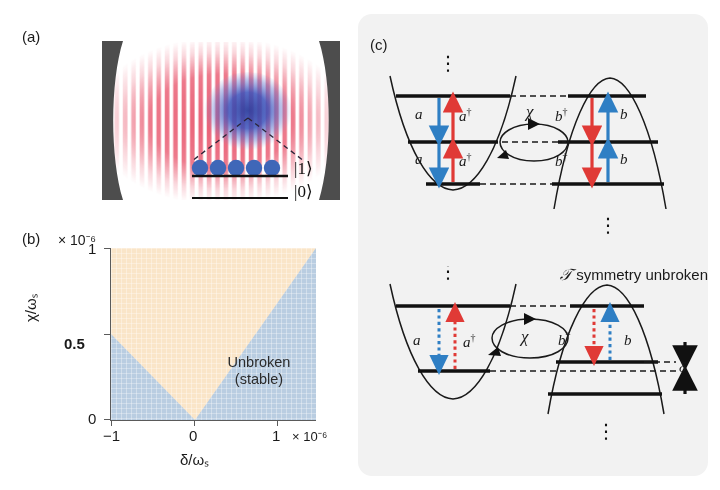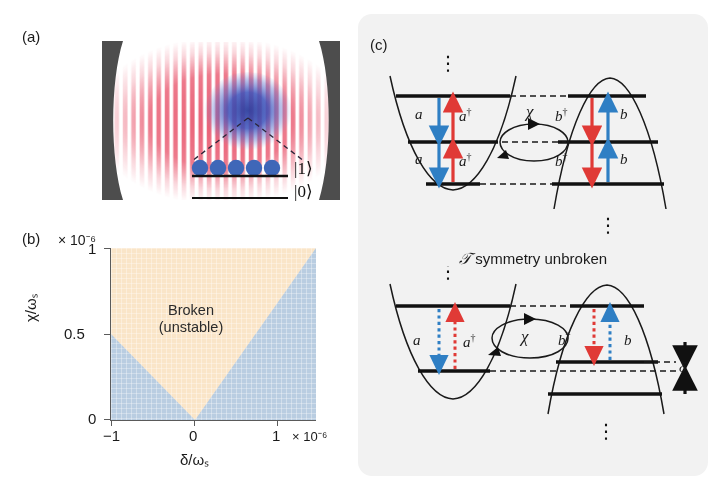--- a/index.html
+++ b/index.html
@@ -210,37 +210,37 @@
     <div class="panel-label" id="panel-b-exp">× 10⁻⁶</div>
   </div>
 
   <div class="plotbox">
     <svg width="205" height="172" viewBox="0 0 205 172" style="position:absolute; left:0; top:0;">
 
       <polygon points="84,172 0,86 0,0 205,0 205,0" fill="#fae5c8"></polygon>
     </svg>
     <div class="plot-grid"></div>
 
-    <div class="region-label" style="left:22px; top:54px; width:116px;">
-      <span>Broken</span><br>
-      <span>(unstable)</span>
+
+    <div class="region-label" style="left:92px; top:106px; width:112px;">
+      <span>Unbroken</span><br>
+      <span>(stable)</span>
     </div>
-
   </div>
 
   <div class="tick-mark" style="left:104px; top:248px; width:6px; height:1px;"></div>
   <div class="tick-mark" style="left:104px; top:334px; width:6px; height:1px;"></div>
   <div class="tick-mark" style="left:104px; top:419px; width:6px; height:1px;"></div>
 
   <div class="tick-mark" style="left:111px; top:421px; width:1px; height:5px;"></div>
   <div class="tick-mark" style="left:194px; top:421px; width:1px; height:5px;"></div>
   <div class="tick-mark" style="left:277px; top:421px; width:1px; height:5px;"></div>
 
   <div class="tick-label" style="left:88px; top:240px;">1</div>
-  <div class="tick-label" style="left:64px; top:325px;">0.5</div>
+  <div class="tick-label" style="left:64px; top:335px;font-weight:bold;">0.5</div>
   <div class="tick-label" style="left:88px; top:410px;">0</div>
 
   <div class="tick-label" style="left:103px; top:427px;">−1</div>
   <div class="tick-label" style="left:189px; top:427px;">0</div>
   <div class="tick-label" style="left:272px; top:427px;">1</div>
 
   <div class="tick-label" style="left:292px; top:427px; font-size:13px;">× 10⁻⁶</div>
 
   <div class="axis-title" style="left:180px; top:449px;">δ/ωₛ</div>
 
@@ -310,21 +310,21 @@
     <div class="op-label" style="left:57px; top:137px;">a</div>
     <div class="op-label" style="left:101px; top:137px;">a<sup>†</sup></div>
 
     <div class="op-label" style="left:197px; top:92px;">b<sup>†</sup></div>
     <div class="op-label" style="left:262px; top:92px;">b</div>
     <div class="op-label" style="left:197px; top:137px;">b<sup>†</sup></div>
     <div class="op-label" style="left:262px; top:137px;">b</div>
 
     <div class="chi-label" style="left:168px; top:88px;">χ</div>
 
-    <div class="c-title" style="top:236px;">
+    <div class="c-title" style="top:252px;text-align:right;">
       <span class="tsym">𝒯</span><span> symmetry unbroken</span>
     </div>
 
     <svg class="abs" style="left:0; top:252px;" width="350" height="200" viewBox="0 0 350 200">
       <defs>
         <marker id="uh-blue" markerWidth="7" markerHeight="7" refX="3.3" refY="3.2" orient="auto">
           <path d="M0,0 L6.6,3.2 L0,6.4 Z" fill="#2f7fc4"></path>
         </marker>
         <marker id="uh-red" markerWidth="7" markerHeight="7" refX="3.3" refY="3.2" orient="auto">
           <path d="M0,0 L6.6,3.2 L0,6.4 Z" fill="#e03a36"></path>

